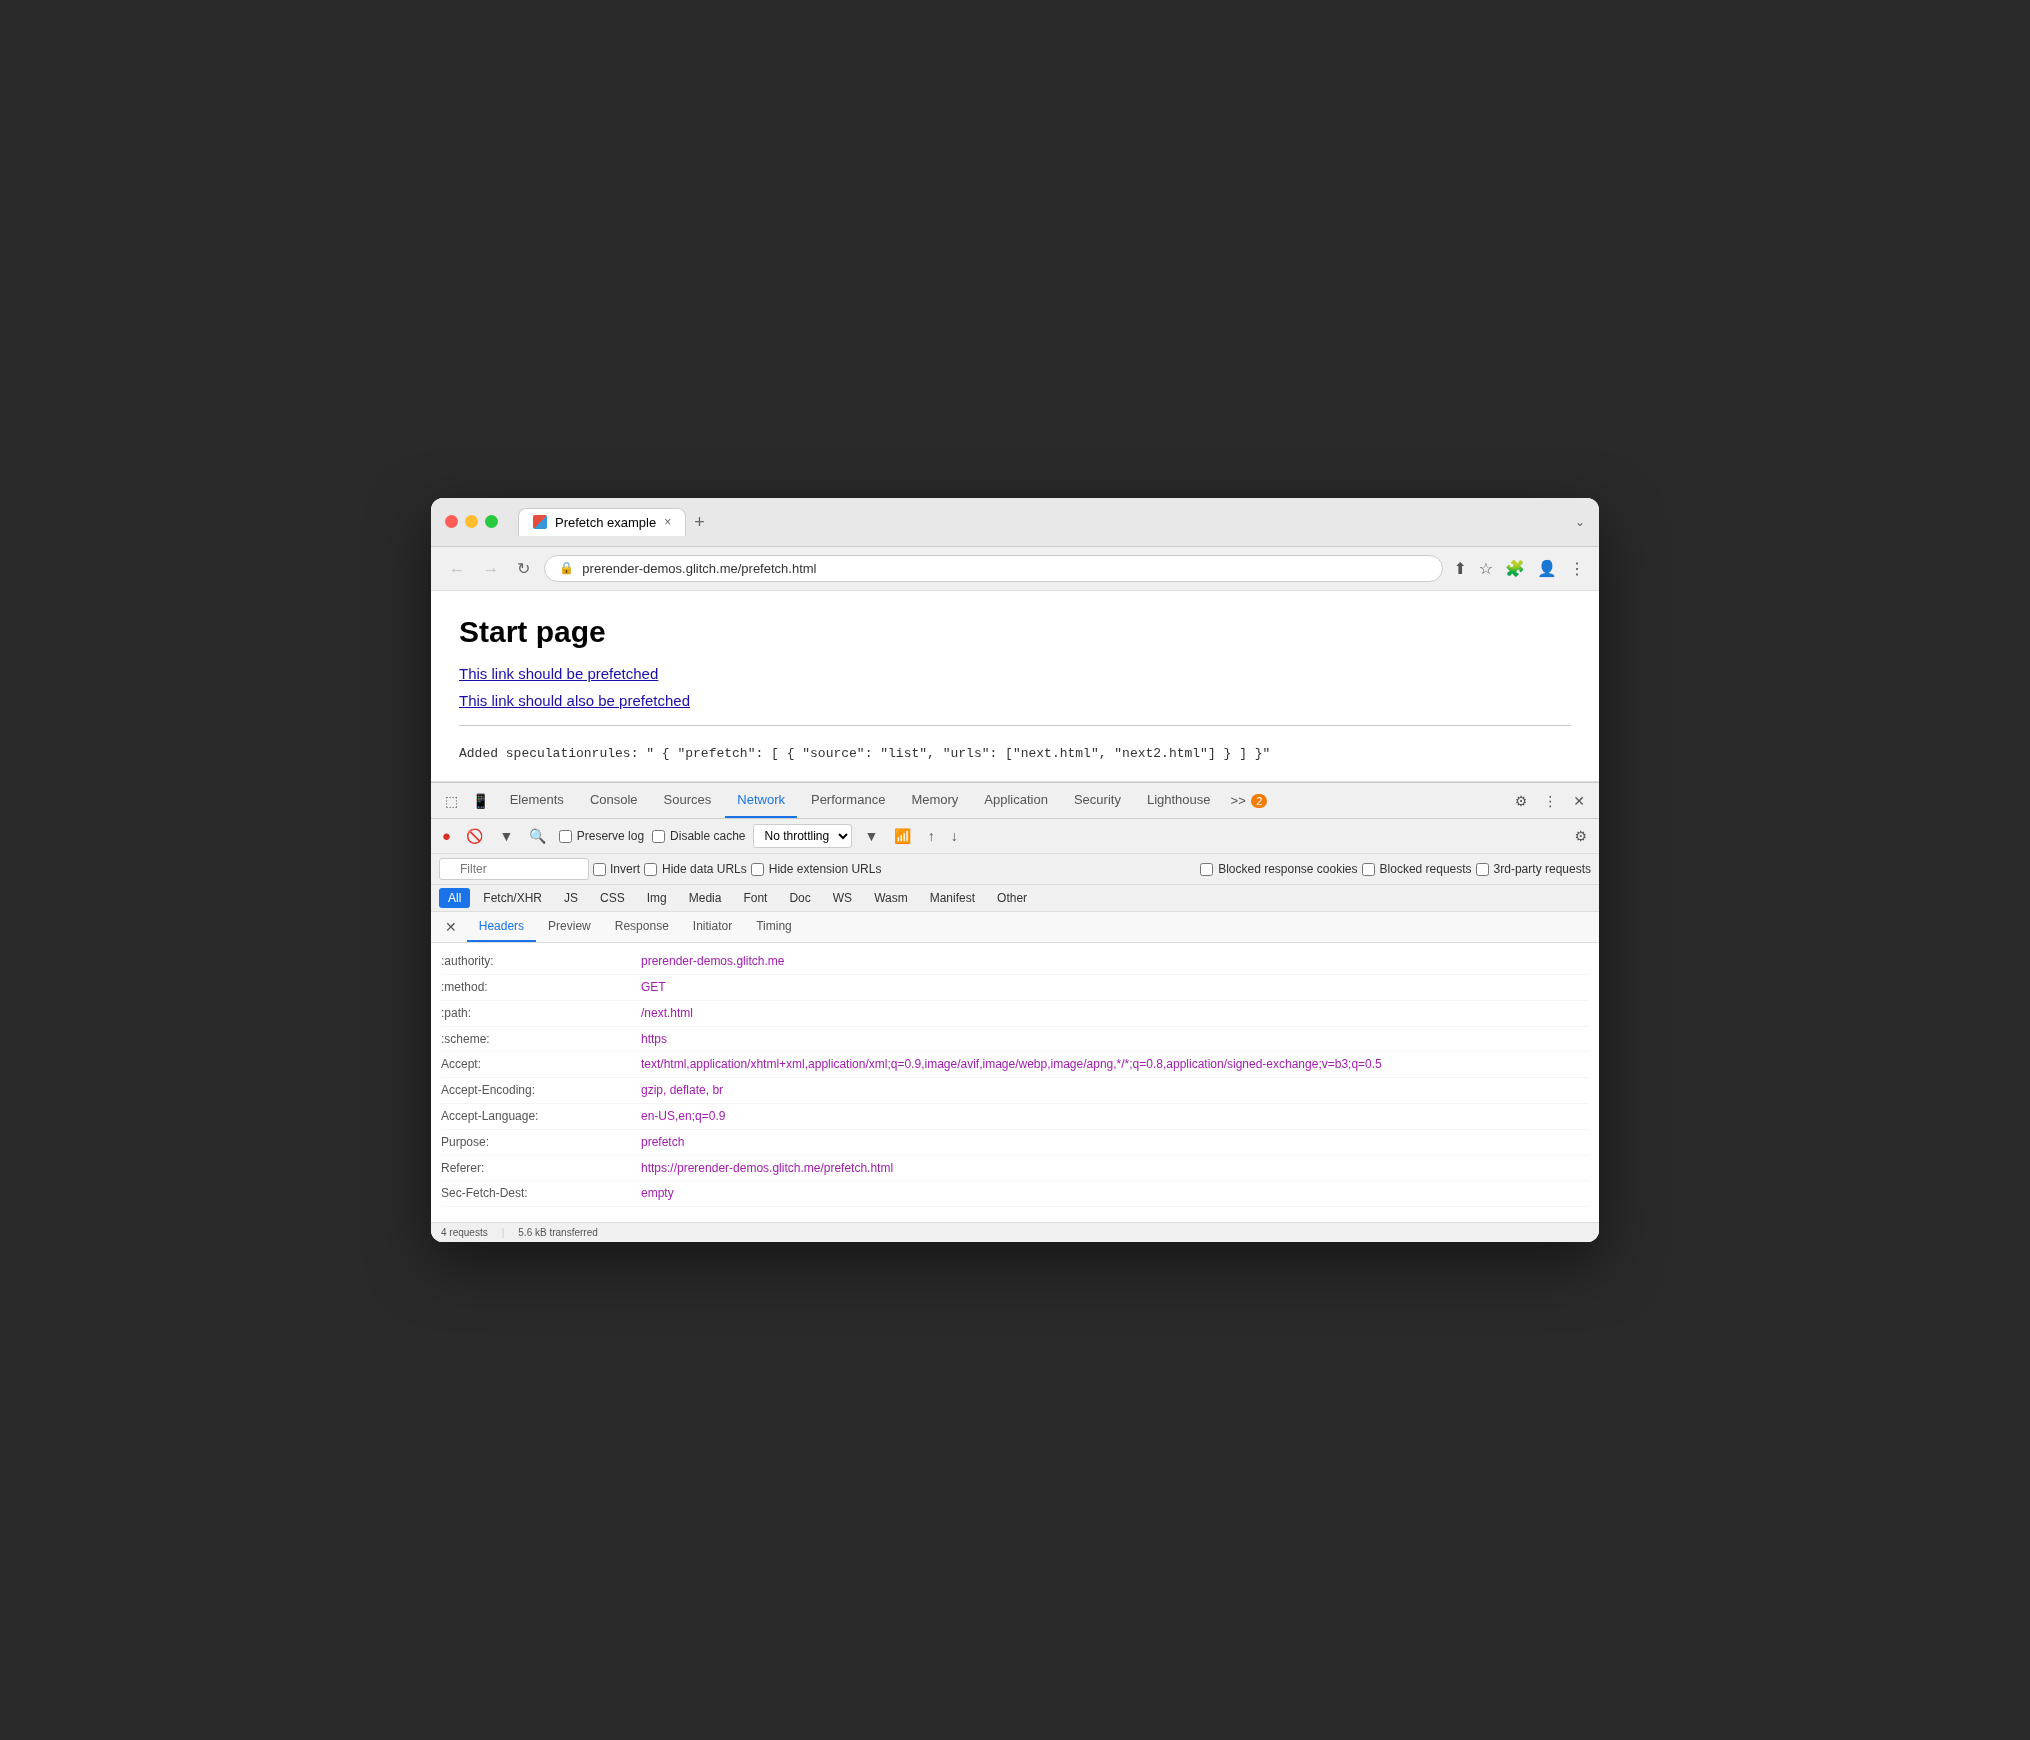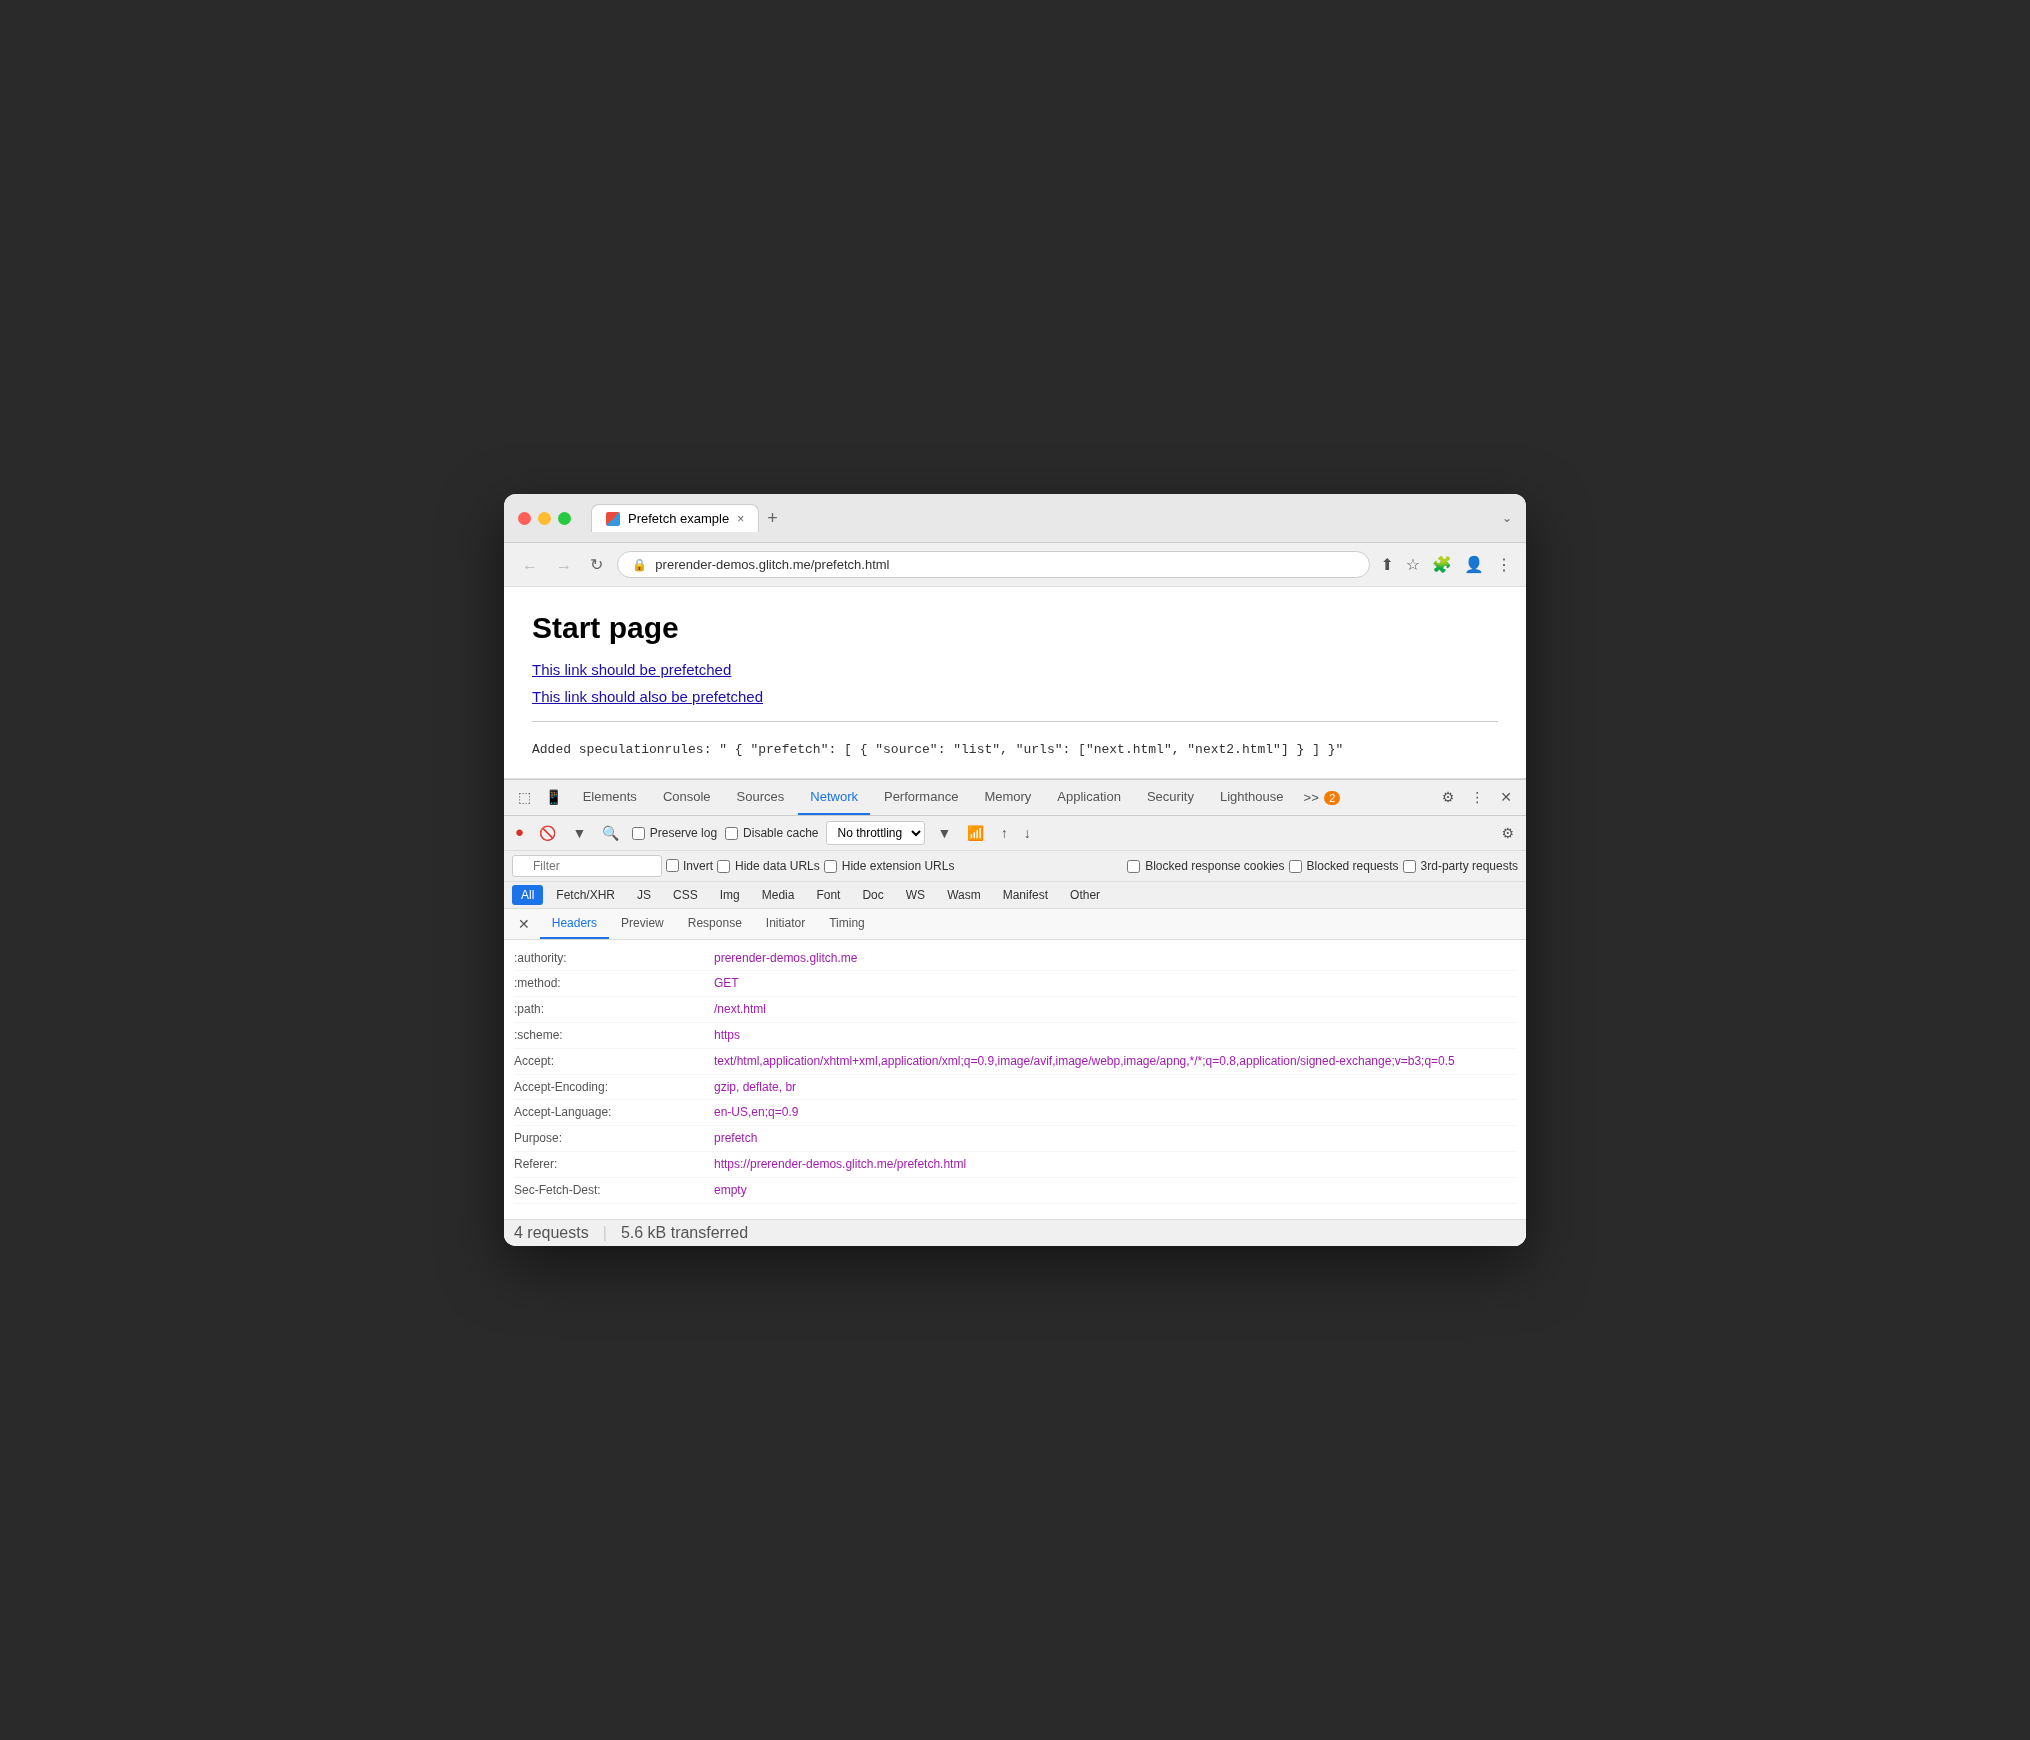--- a/index.html
+++ b/index.html
@@ -5,21 +5,21 @@
     * { box-sizing: border-box; margin: 0; padding: 0; }
     body {
       background: #2a2a2a;
       display: flex;
       justify-content: center;
       align-items: center;
       min-height: 100vh;
       font-family: -apple-system, BlinkMacSystemFont, 'Segoe UI', sans-serif;
     }
     .browser-window {
-      width: 1022px;
+      width: 1168px;
       border-radius: 12px;
       background: #fff;
       box-shadow: 0 20px 60px rgba(0,0,0,0.5);
       overflow: hidden;
     }
     
     .title-bar {
       background: #e8e8e8;
       padding: 10px 14px;
       display: flex;
@@ -390,21 +390,21 @@
       color: #a21caf;
       word-break: break-all;
     }
     
     .status-bar {
       background: #f0f0f0;
       padding: 4px 10px;
       display: flex;
       align-items: center;
       gap: 14px;
-      font-size: 16px;
+      font-size: 10px;
       color: #555;
       border-top: 1px solid #ddd;
     }
     .status-divider {
       color: #ccc;
     }
   </style>
 </head>
 <body>
 

